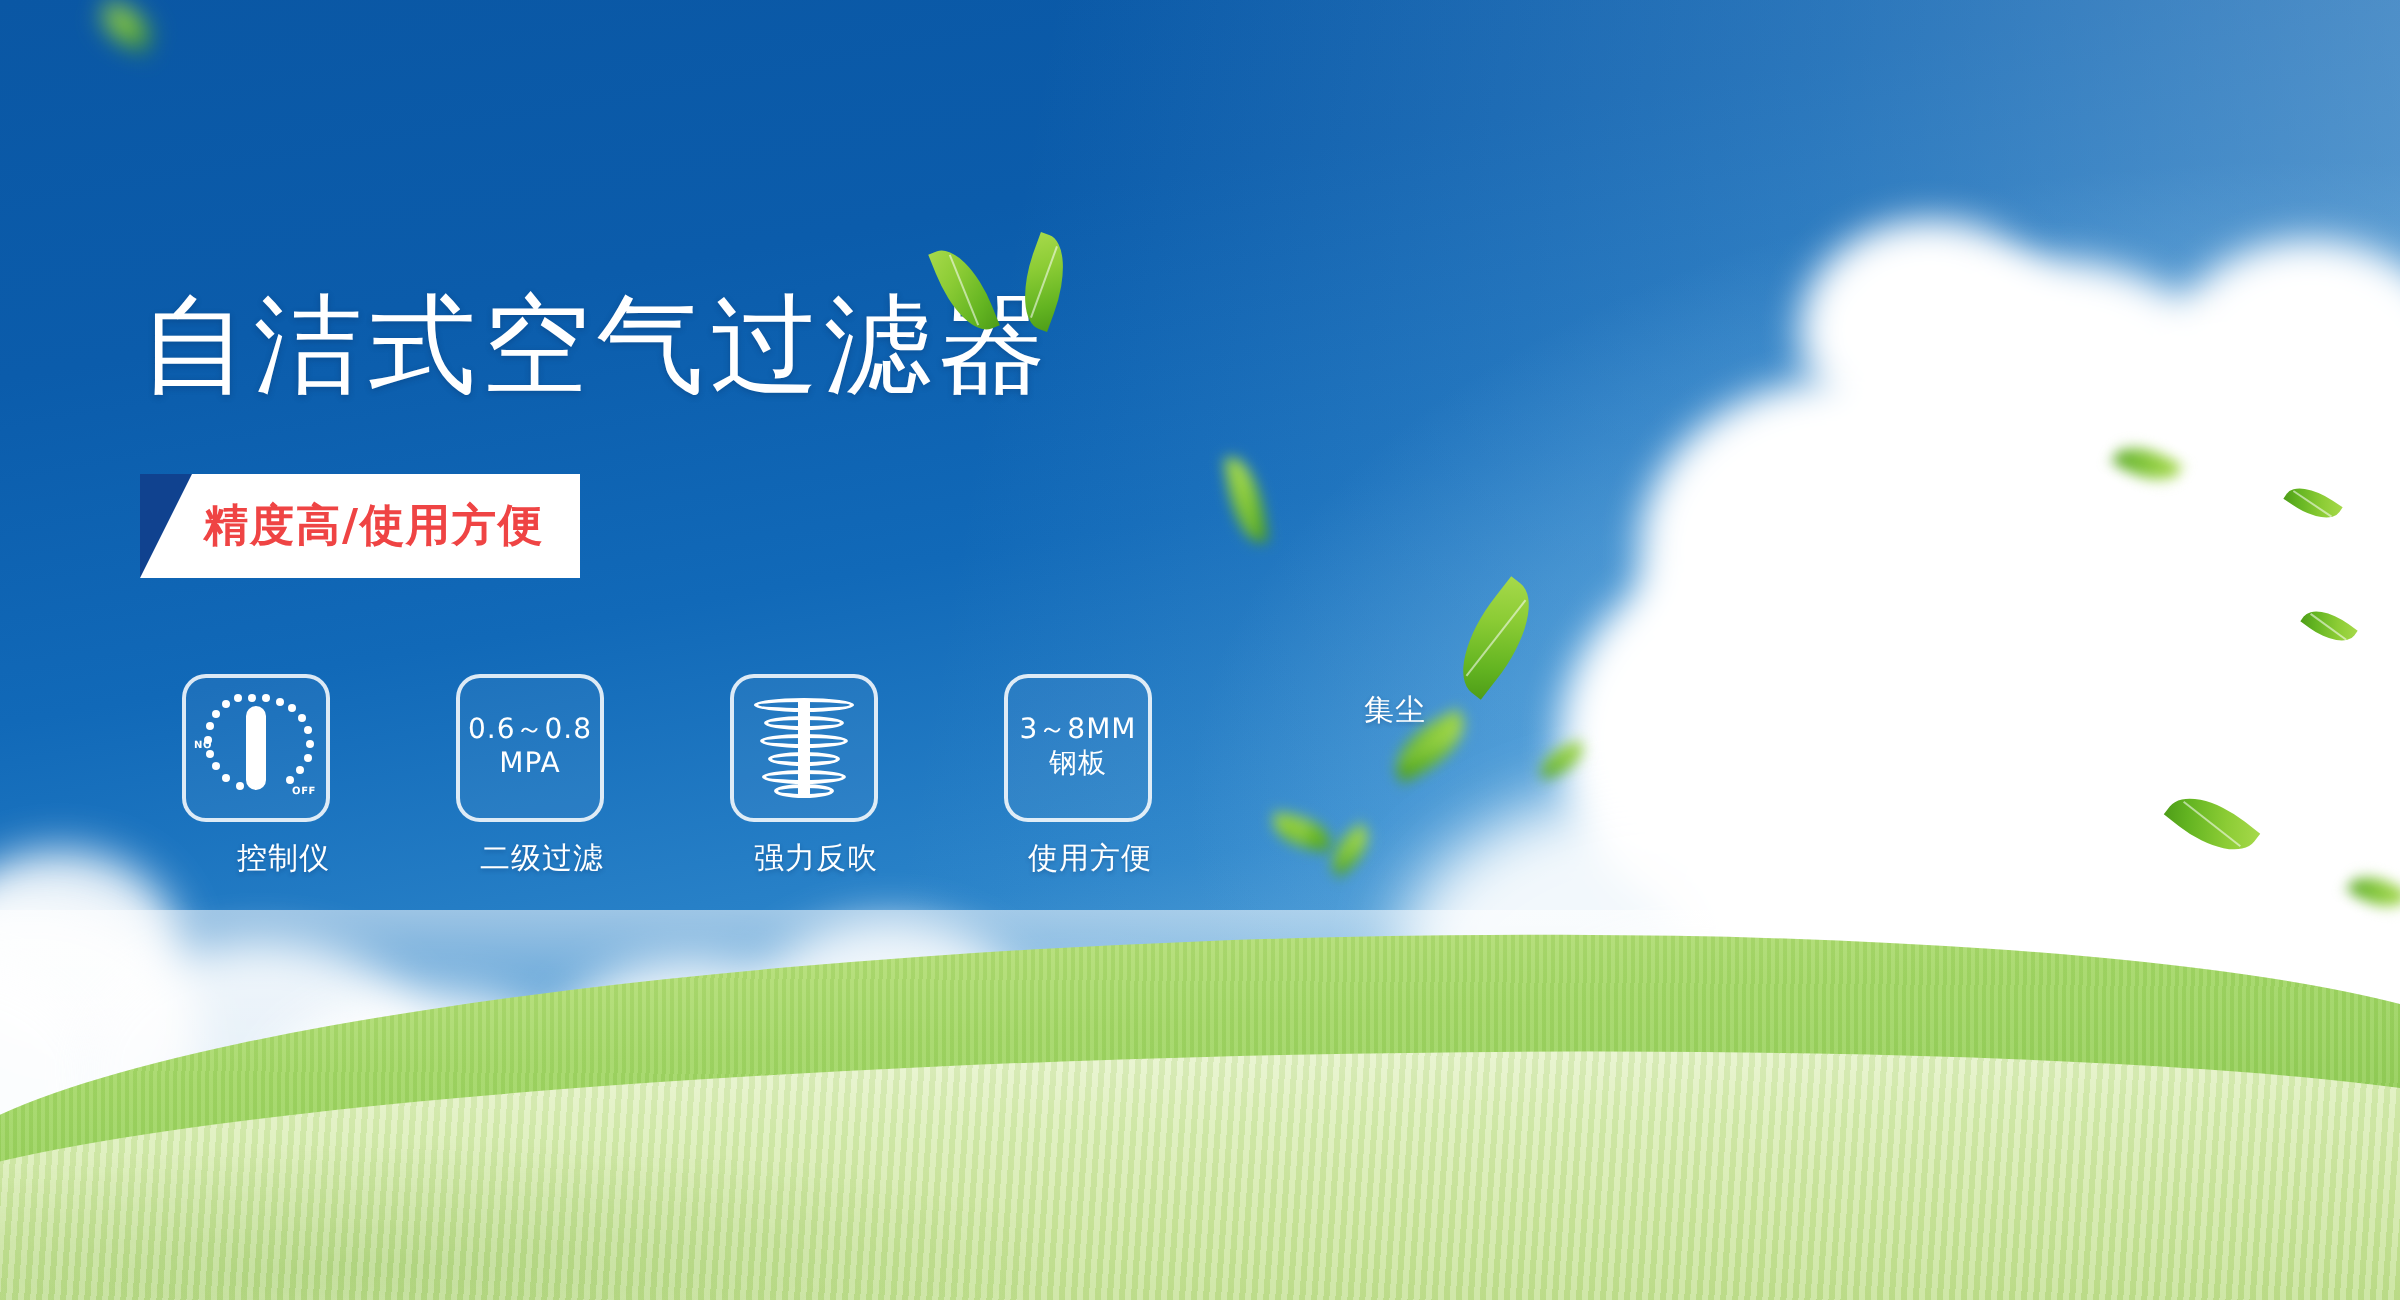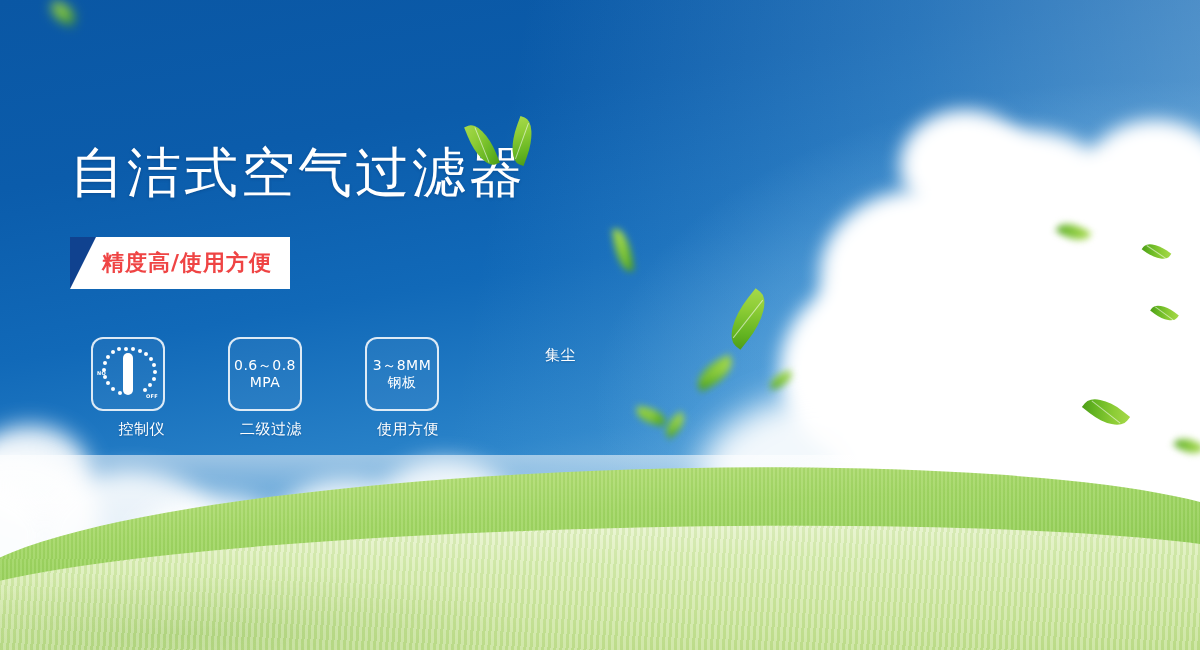--- a/index.html
+++ b/index.html
@@ -386,20 +386,34 @@
     </div>
 
     <div class="feature">
       <div class="feature-box">
         <div class="btxt">0.6～0.8</div>
         <div class="btxt">MPA</div>
       </div>
       <div class="feature-label">二级过滤</div>
     </div>
 
+    <div class="feature">
+      <div class="feature-box">
+        <div class="coil">
+          <div class="stem"></div>
+          <div class="ring" style="top:0px;  width:50px;"></div>
+          <div class="ring" style="top:9px;  width:40px;"></div>
+          <div class="ring" style="top:18px; width:44px;"></div>
+          <div class="ring" style="top:27px; width:36px;"></div>
+          <div class="ring" style="top:36px; width:42px;"></div>
+          <div class="ring" style="top:43px; width:30px;"></div>
+        </div>
+      </div>
+      <div class="feature-label">强力反吹</div>
+    </div>
 
     <div class="feature">
       <div class="feature-box">
         <div class="btxt">3～8MM</div>
         <div class="btxt">钢板</div>
       </div>
       <div class="feature-label">使用方便</div>
     </div>
 
     <div class="feature">

